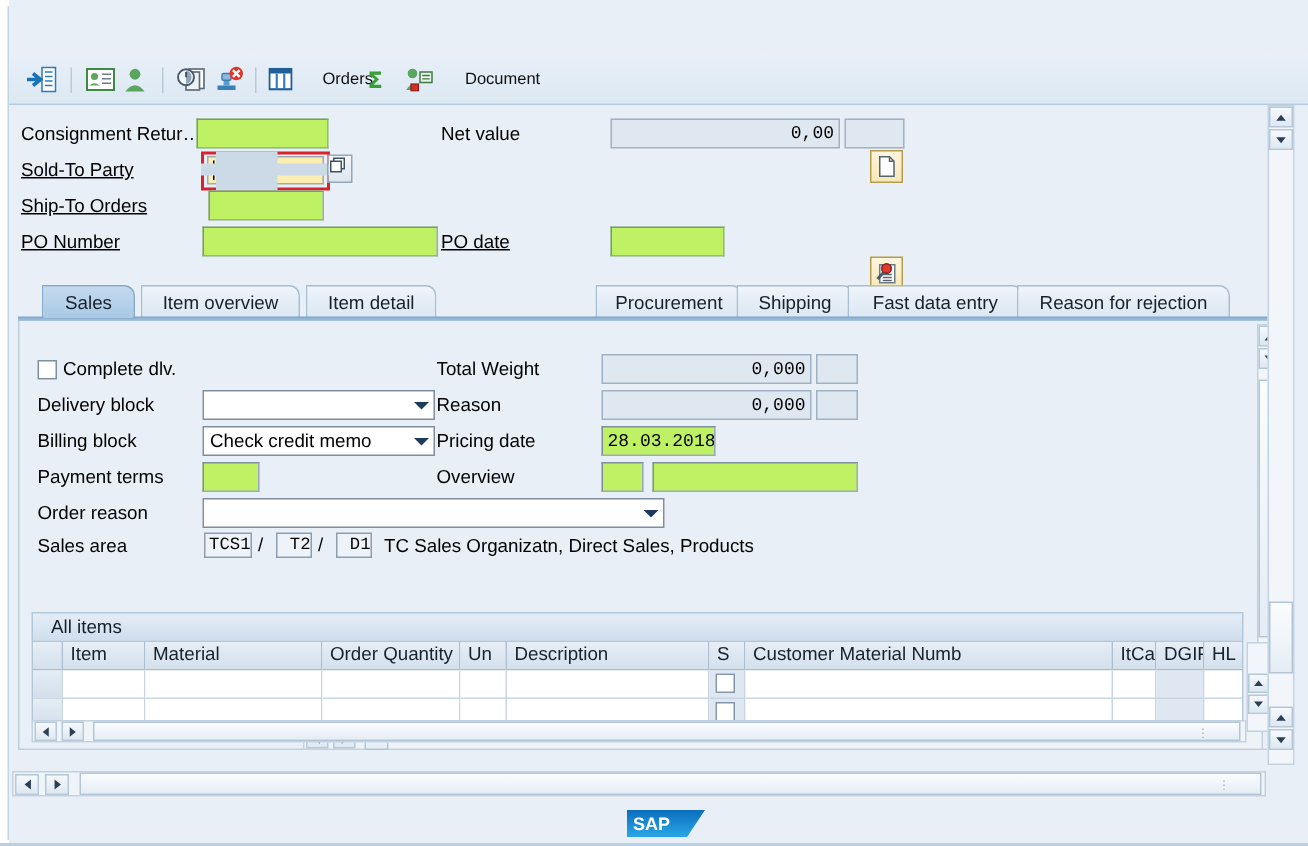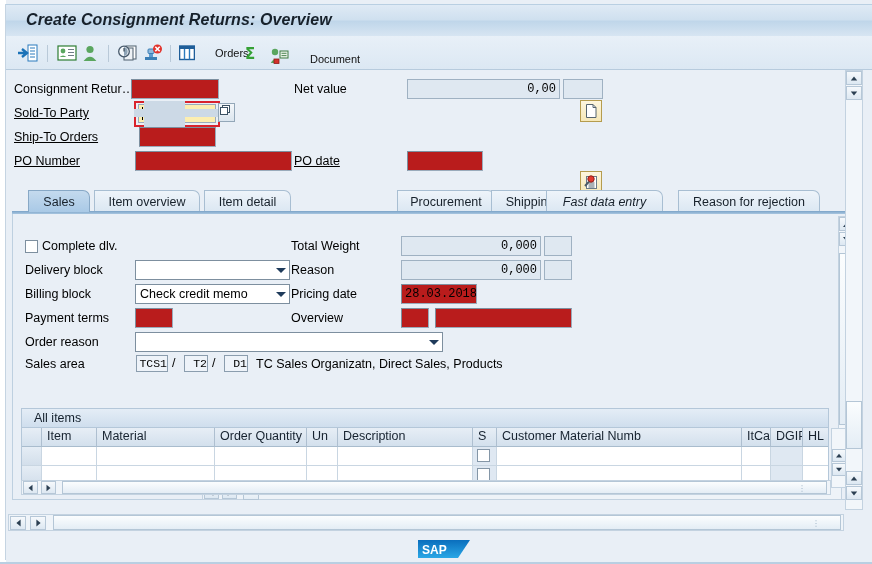--- a/index.html
+++ b/index.html
@@ -94,21 +94,21 @@
   }
   .lbl {
     position: absolute;
     font-size: 12.5px;
     color: #000;
     white-space: nowrap;
   }
   .lbl.hot { text-decoration: underline; }
   .fld {
     position: absolute;
-    background: #b91c1c;
+    background: #bef264;
     border: 1px solid #9aabbb;
     border-top-color: #7d8f9f;
     border-left-color: #7d8f9f;
     box-sizing: border-box;
     font-family: "Liberation Mono", monospace;
     font-size: 12px;
     line-height: 18px;
     padding: 0 3px;
     color: #000;
     white-space: nowrap;
@@ -401,23 +401,20 @@
   }
 </style>
 </head>
 <body>
 
 <div class="app">
 
   <div class="left-rail"></div>
   <div class="rail-edge"></div>
 
-  <div class="titlebar">
-    <div class="title-text">Create Consignment Returns: Overview</div>
-  </div>
 
   <div class="toolbar">
 
     <div class="tb-item" style="left:12px;">
       <svg class="icon" width="20" height="18" viewBox="0 0 20 18">
         <rect x="10" y="1" width="9" height="16" fill="#ffffff" stroke="#2b7bbd" stroke-width="1"></rect>
         <line x1="12" y1="4" x2="17" y2="4" stroke="#2b7bbd" stroke-width="1"></line>
         <line x1="12" y1="7" x2="17" y2="7" stroke="#2b7bbd" stroke-width="1"></line>
         <line x1="12" y1="10" x2="17" y2="10" stroke="#2b7bbd" stroke-width="1"></line>
         <line x1="12" y1="13" x2="17" y2="13" stroke="#2b7bbd" stroke-width="1"></line>
@@ -478,21 +475,21 @@
       </svg>
       <span class="tb-label">Orders</span>
     </div>
 
     <div class="tb-item" style="left:238px;">
       <svg class="icon" width="17" height="16" viewBox="0 0 17 16">
         <text x="1" y="13.5" font-family="DejaVu Sans, sans-serif" font-size="15" font-weight="bold" fill="#35a135">Σ</text>
       </svg>
     </div>
 
-    <div class="tb-item" style="left:264px;align-items:flex-end;">
+    <div class="tb-item" style="left:264px;">
       <svg class="icon" width="20" height="17" viewBox="0 0 20 17">
         <circle cx="5" cy="4" r="3.2" fill="#5aa65f"></circle>
         <path d="M0.8 15 Q5 7.5 9.2 15 Z" fill="#5aa65f"></path>
         <rect x="10" y="3" width="8" height="7" fill="#eaf2e9" stroke="#3e7a43" stroke-width="1"></rect>
         <line x1="11.5" y1="5.3" x2="16.5" y2="5.3" stroke="#3e7a43" stroke-width="0.9"></line>
         <line x1="11.5" y1="7.6" x2="16.5" y2="7.6" stroke="#3e7a43" stroke-width="0.9"></line>
         <rect x="4" y="11" width="5" height="4.5" fill="#d4302a" stroke="#8d1f1a" stroke-width="0.8"></rect>
       </svg>
       <span class="tb-label">Document</span>
     </div>
@@ -555,21 +552,21 @@
     </div>
     <div class="tab" style="left:192px; width:87px;">
       <span class="tl">Item detail</span>
     </div>
     <div class="tab" style="left:385px; width:98px;">
       <span class="tl">Procurement</span>
     </div>
     <div class="tab" style="left:479px; width:78px;">
       <span class="tl">Shipping</span>
     </div>
-    <div class="tab" style="left:534px; width:117px;font-style:italic;">
+    <div class="tab" style="left:553px; width:117px;">
       <span class="tl">Fast data entry</span>
     </div>
     <div class="tab" style="left:666px; width:142px;">
       <span class="tl">Reason for rejection</span>
     </div>
   </div>
   <div class="tab-underline"></div>
 
   <div class="tabbody">
 

